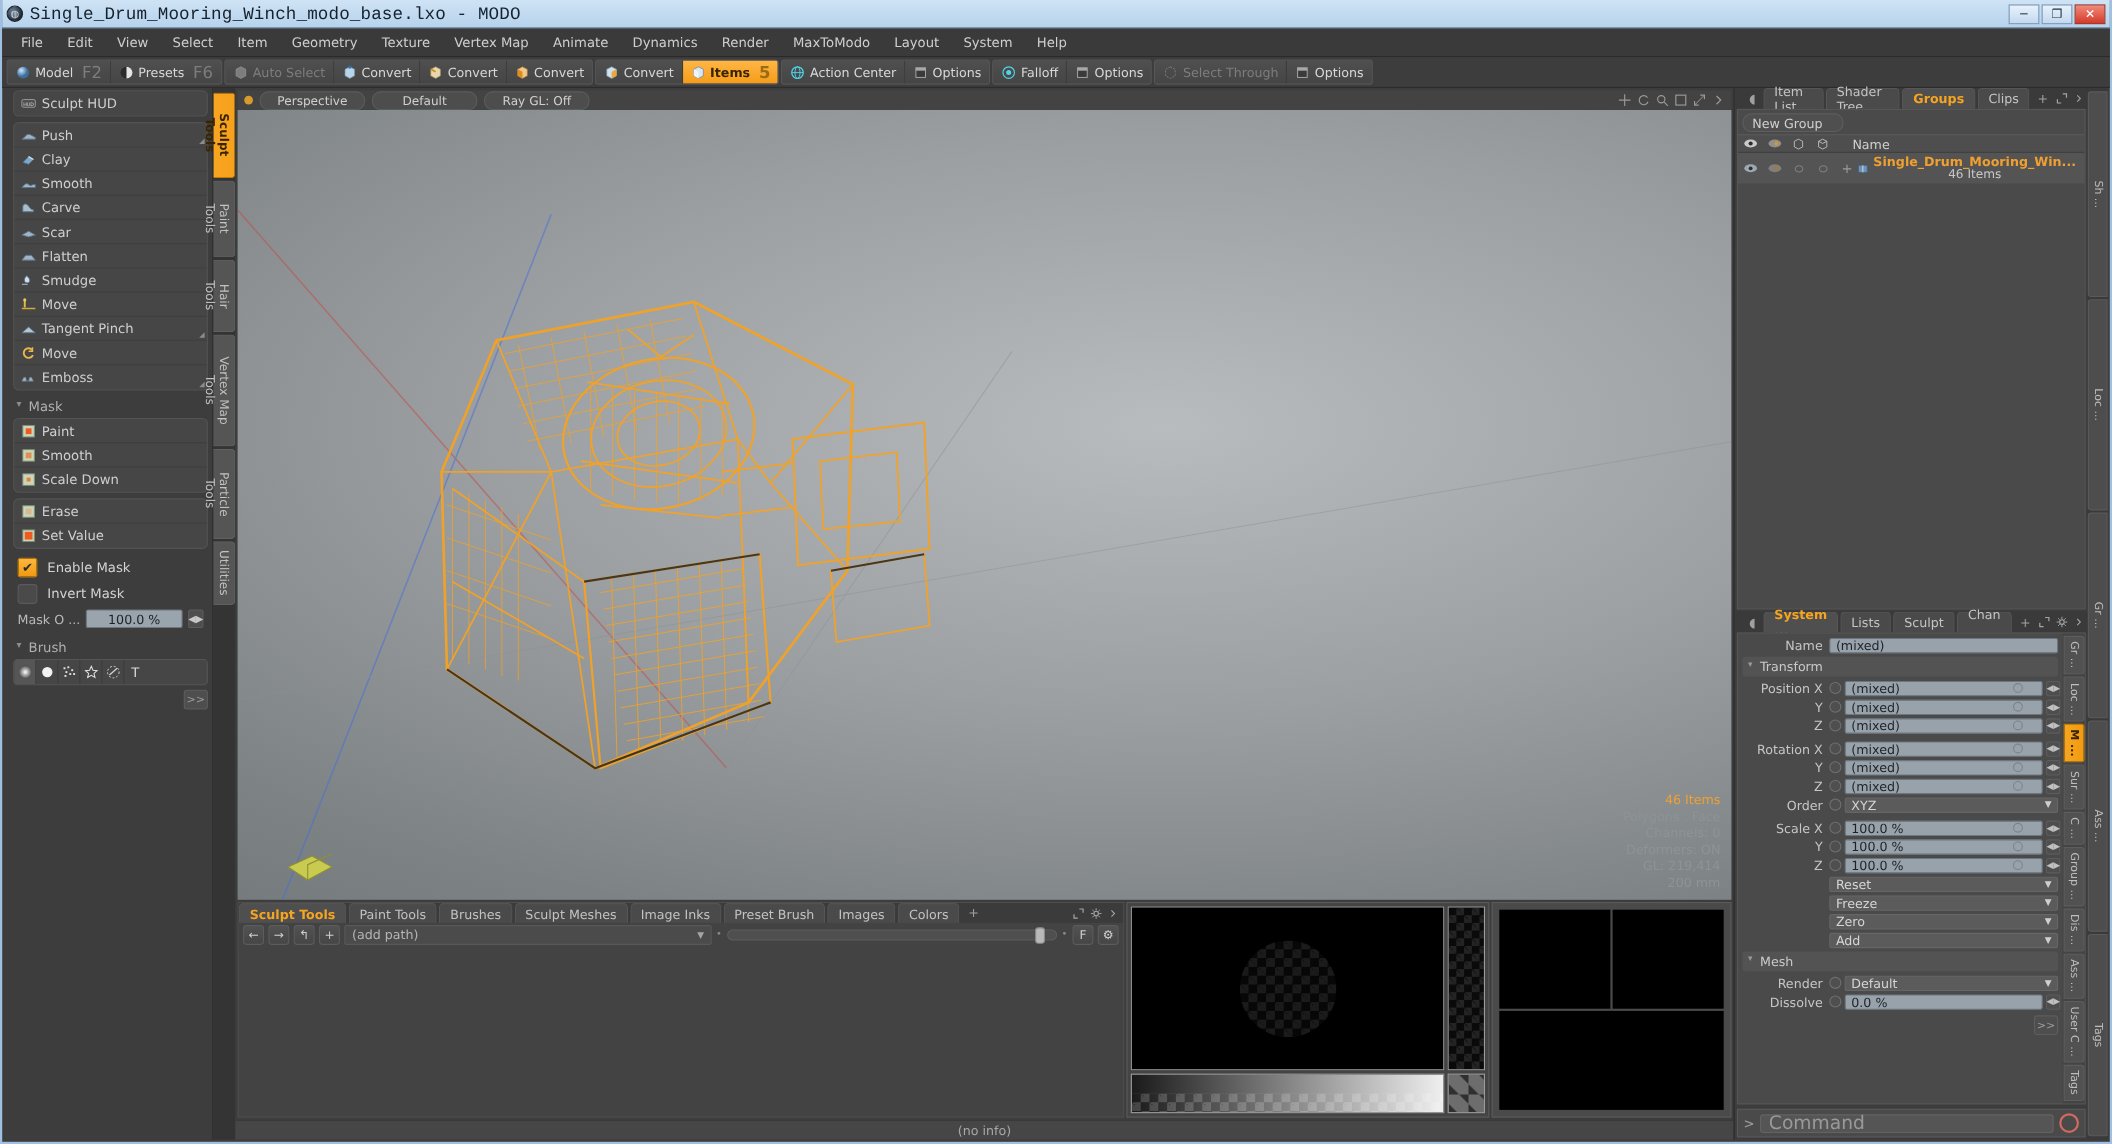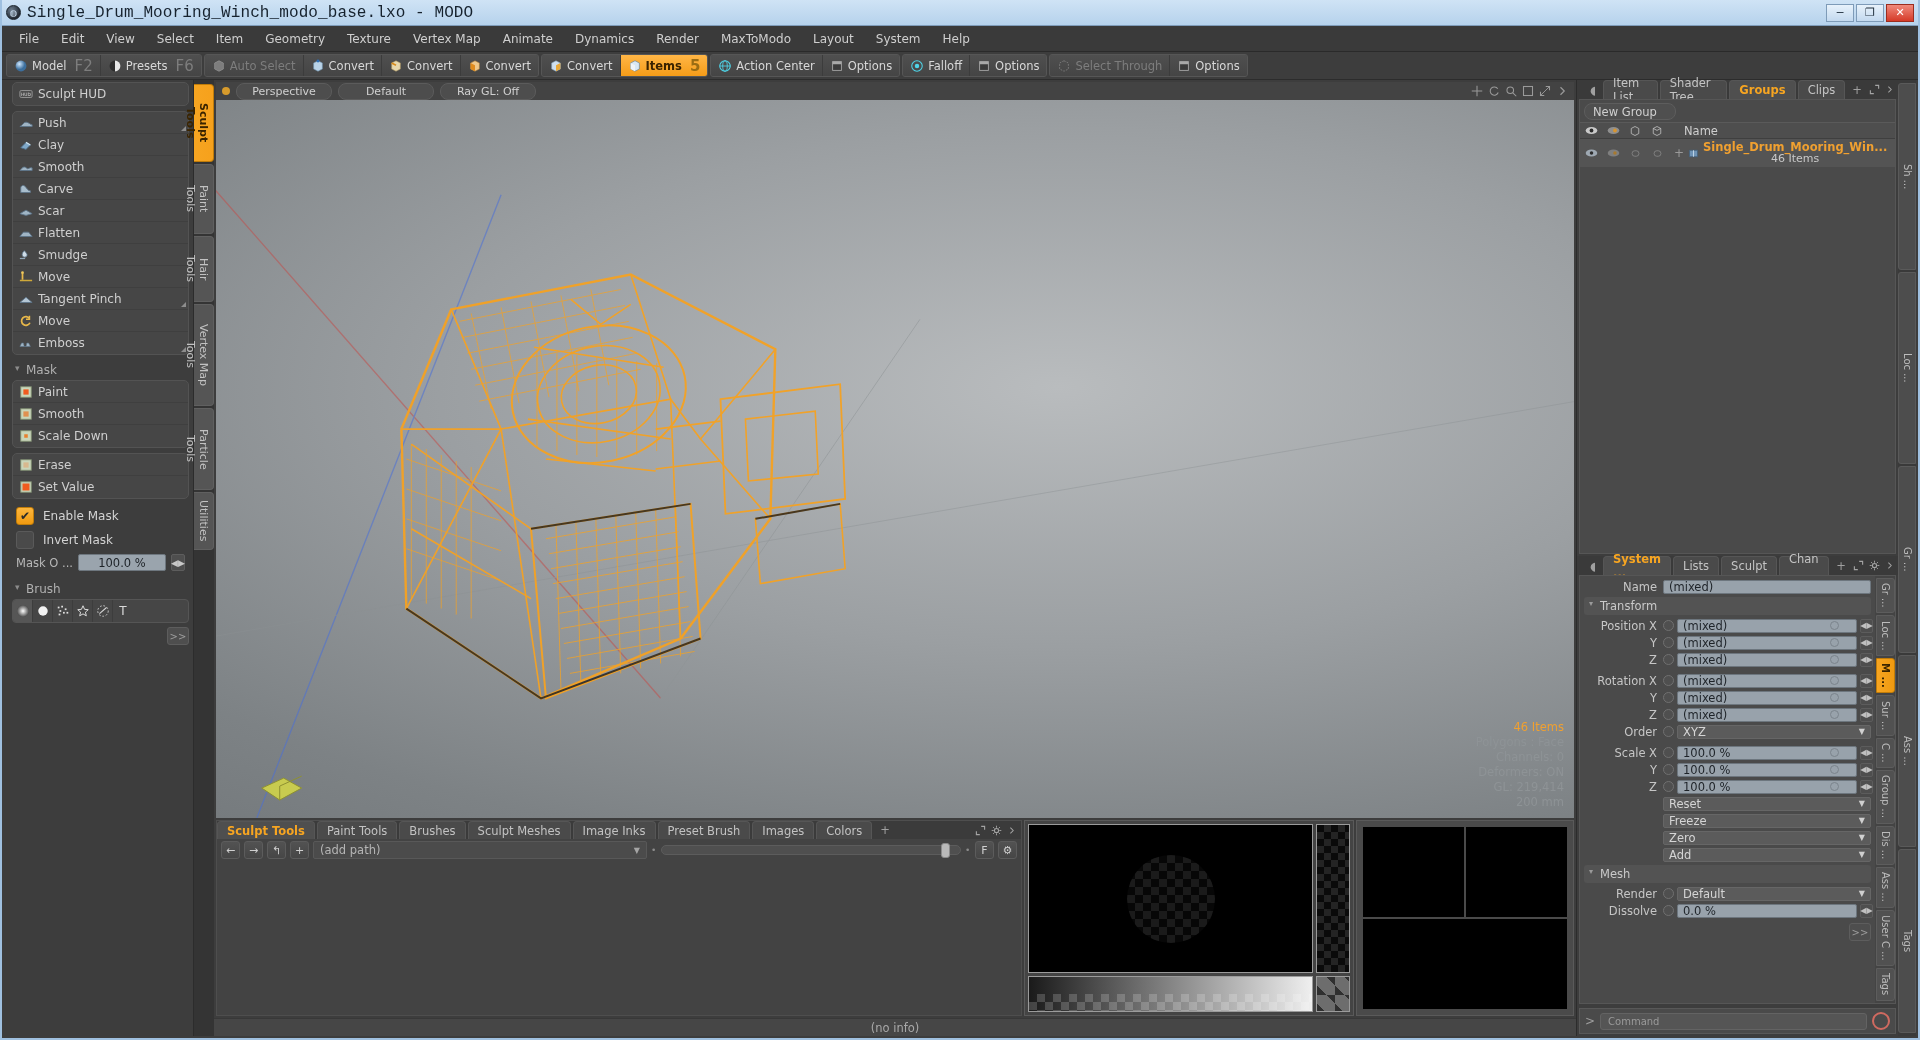--- a/index.html
+++ b/index.html
@@ -217,21 +217,21 @@
   .psect::before{content:"▾";position:absolute;left:5px;top:2px;font-size:8px;color:#9a9a9a;}
   .vstrip { width:20px; background:#444; display:flex; flex-direction:column; gap:2px; padding:2px 0 2px 1px;}
   .vst { writing-mode:vertical-rl; background:#515151; border:1px solid #5d5d5d; color:#bdbdbd;
     font-size:10px; flex:1 1 auto; display:flex; align-items:center; justify-content:center;
     border-radius:0 3px 3px 0; }
   .vst.active { background:linear-gradient(90deg,#f7a521,#f09a10); color:#3a2400; font-weight:700; border-color:#c07c09;}
   .cmdbar { height:26px; margin:2px; background:#4a4a4a; border:1px solid #585858;
     display:flex; align-items:center; gap:5px; padding:0 5px; }
   .cmdbar .gt { color:#9e9e9e; font-size:12px;}
   .cmdinput { flex:1 1 auto; height:17px; background:#555; border:1px solid #636363; border-radius:3px;
-    color:#9a9a9a; font-size:10px; display:flex; align-items:center; padding:0 7px;}
+    color:#9a9a9a; font-size:17px; display:flex; align-items:center; padding:0 7px;}
   .recdot { width:18px;height:18px;border-radius:50%;border:2px solid #d06a60;background:#4a4a4a;}
   .rightedge { width:18px; background:#3a3a3a; display:flex; flex-direction:column; gap:2px; padding:3px 0;}
   .re { writing-mode:vertical-rl; background:#4d4d4d; border:1px solid #5a5a5a; color:#bcbcbc;
     font-size:10px; flex:1 1 auto; display:flex; align-items:center; justify-content:center;
     border-radius:3px 0 0 3px;}
 </style>
 </head>
 <body>
 
 <div class="app">

